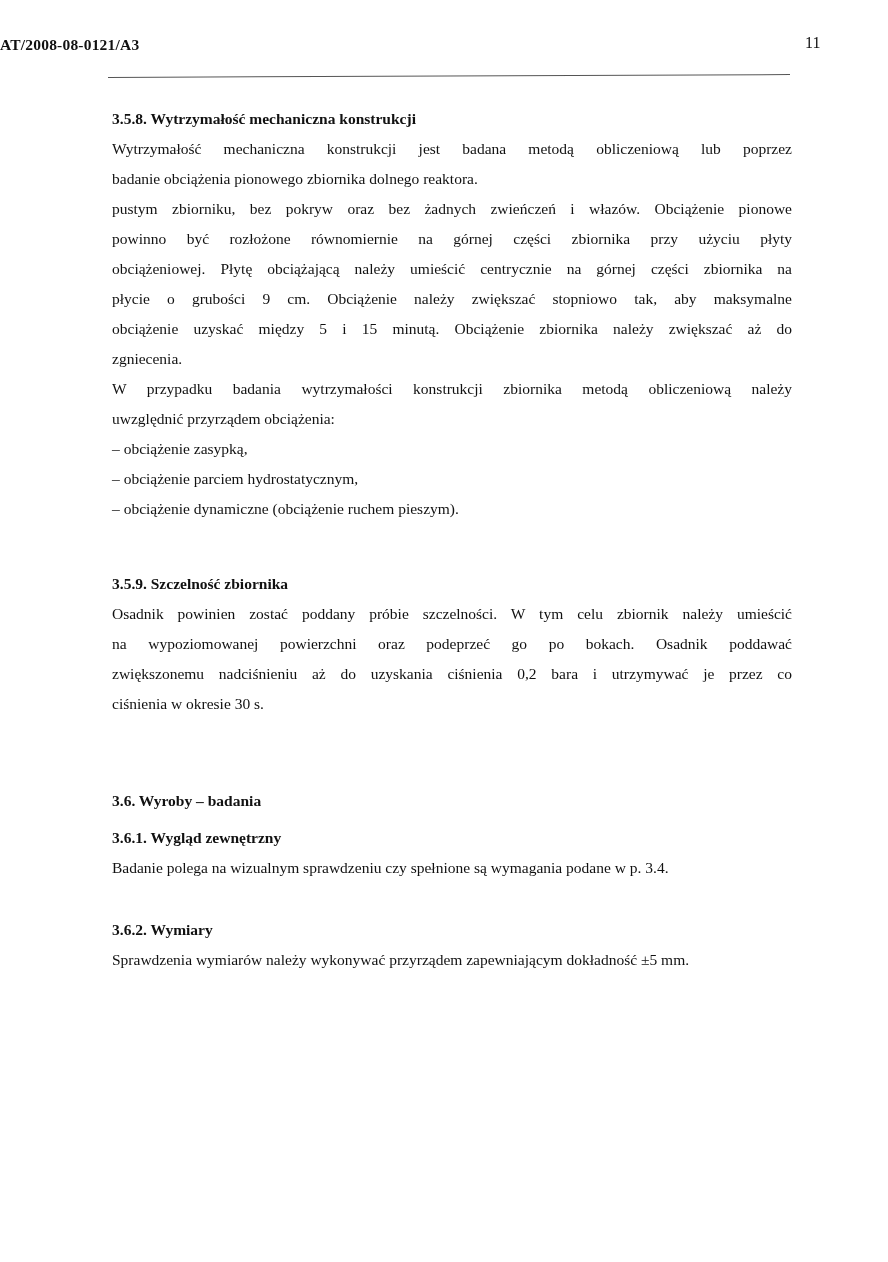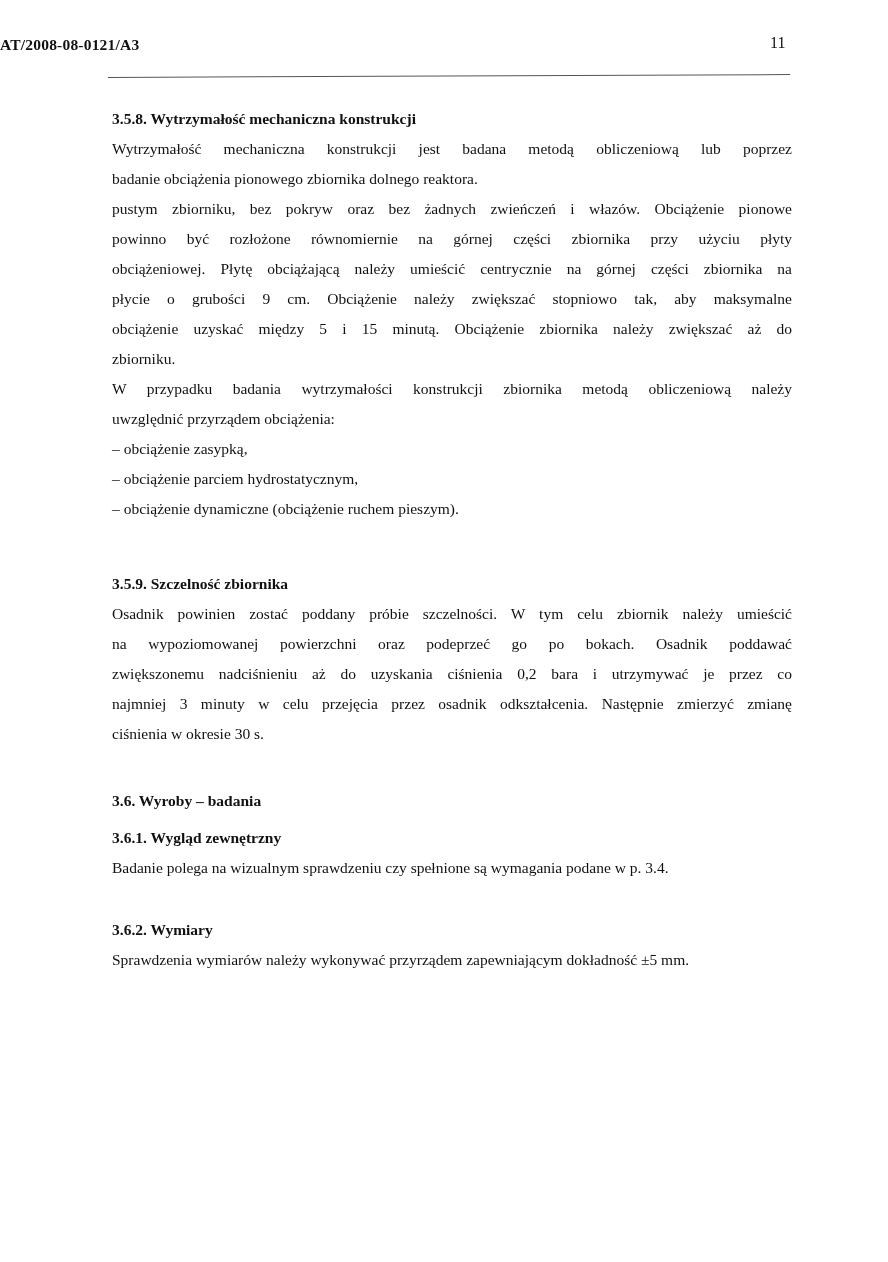--- a/index.html
+++ b/index.html
@@ -7,21 +7,21 @@
       width: 888px; height: 1262px; position: relative; overflow: hidden;
       font-family: "Liberation Serif", "DejaVu Serif", serif;
       color: #111111;
     }
     .page { position: absolute; left: 0; top: 0; width: 888px; height: 1262px; }
     .header-title {
       position: absolute; top: 36px; left: 0; width: 836px; text-align: left;
       font-weight: bold; font-size: 15.5px; letter-spacing: 0.2px;
     }
     .page-number {
-      position: absolute; top: 34px; left: 770px; font-size: 16px;
+      position: absolute; top: 34px; left: 805px; font-size: 16px;
     }
     .header-rule {
       position: absolute; top: 77px; left: 108px; width: 682px; height: 0;
       border-top: 1.3px solid #555555; transform: rotate(-0.25deg); transform-origin: left center;
     }
     .content {
       position: absolute; left: 112px; width: 680px;
       font-size: 15.5px; line-height: 30px;
     }
     .heading { font-weight: bold; font-size: 15.5px; line-height: 30px; }
@@ -44,40 +44,39 @@
     <div class="para">
       <span class="line">Wytrzymałość mechaniczna konstrukcji jest badana metodą obliczeniową lub poprzez</span>
       <span class="line last">badanie obciążenia pionowego zbiornika dolnego reaktora.</span>
     </div>
     <div class="para">
       <span class="line">pustym zbiorniku, bez pokryw oraz bez żadnych zwieńczeń i włazów. Obciążenie pionowe</span>
       <span class="line">powinno być rozłożone równomiernie na górnej części zbiornika przy użyciu płyty</span>
       <span class="line">obciążeniowej. Płytę obciążającą należy umieścić centrycznie na górnej części zbiornika na</span>
       <span class="line">płycie o grubości 9 cm. Obciążenie należy zwiększać stopniowo tak, aby maksymalne</span>
       <span class="line">obciążenie uzyskać między 5 i 15 minutą. Obciążenie zbiornika należy zwiększać aż do</span>
-      <span class="line last">zbiorniku.</span>
+      <span class="line last">zgniecenia.</span>
     </div>
     <div class="para">
       <span class="line">W przypadku badania wytrzymałości konstrukcji zbiornika metodą obliczeniową należy</span>
       <span class="line last">uwzględnić przyrządem obciążenia:</span>
     </div>
     <div>
       <span class="item">– obciążenie zasypką,</span>
       <span class="item">– obciążenie parciem hydrostatycznym,</span>
       <span class="item">– obciążenie dynamiczne (obciążenie ruchem pieszym).</span>
     </div>
   </div>
 
   <div class="content" style="top: 569px;">
     <div class="heading">3.5.9. Szczelność zbiornika</div>
     <div class="para">
       <span class="line">Osadnik powinien zostać poddany próbie szczelności. W tym celu zbiornik należy umieścić</span>
       <span class="line">na wypoziomowanej powierzchni oraz podeprzeć go po bokach. Osadnik poddawać</span>
       <span class="line">zwiększonemu nadciśnieniu aż do uzyskania ciśnienia 0,2 bara i utrzymywać je przez co</span>
-      <span class="line">najmniej 3 minuty w celu przejęcia przez osadnik odkształcenia. Następnie zmierzyć zmianę</span>
       <span class="line last">ciśnienia w okresie 30 s.</span>
     </div>
   </div>
 
   <div class="content" style="top: 786px;">
     <div class="heading">3.6. Wyroby – badania</div>
   </div>
 
   <div class="content" style="top: 823px;">
     <div class="heading">3.6.1. Wygląd zewnętrzny</div>

